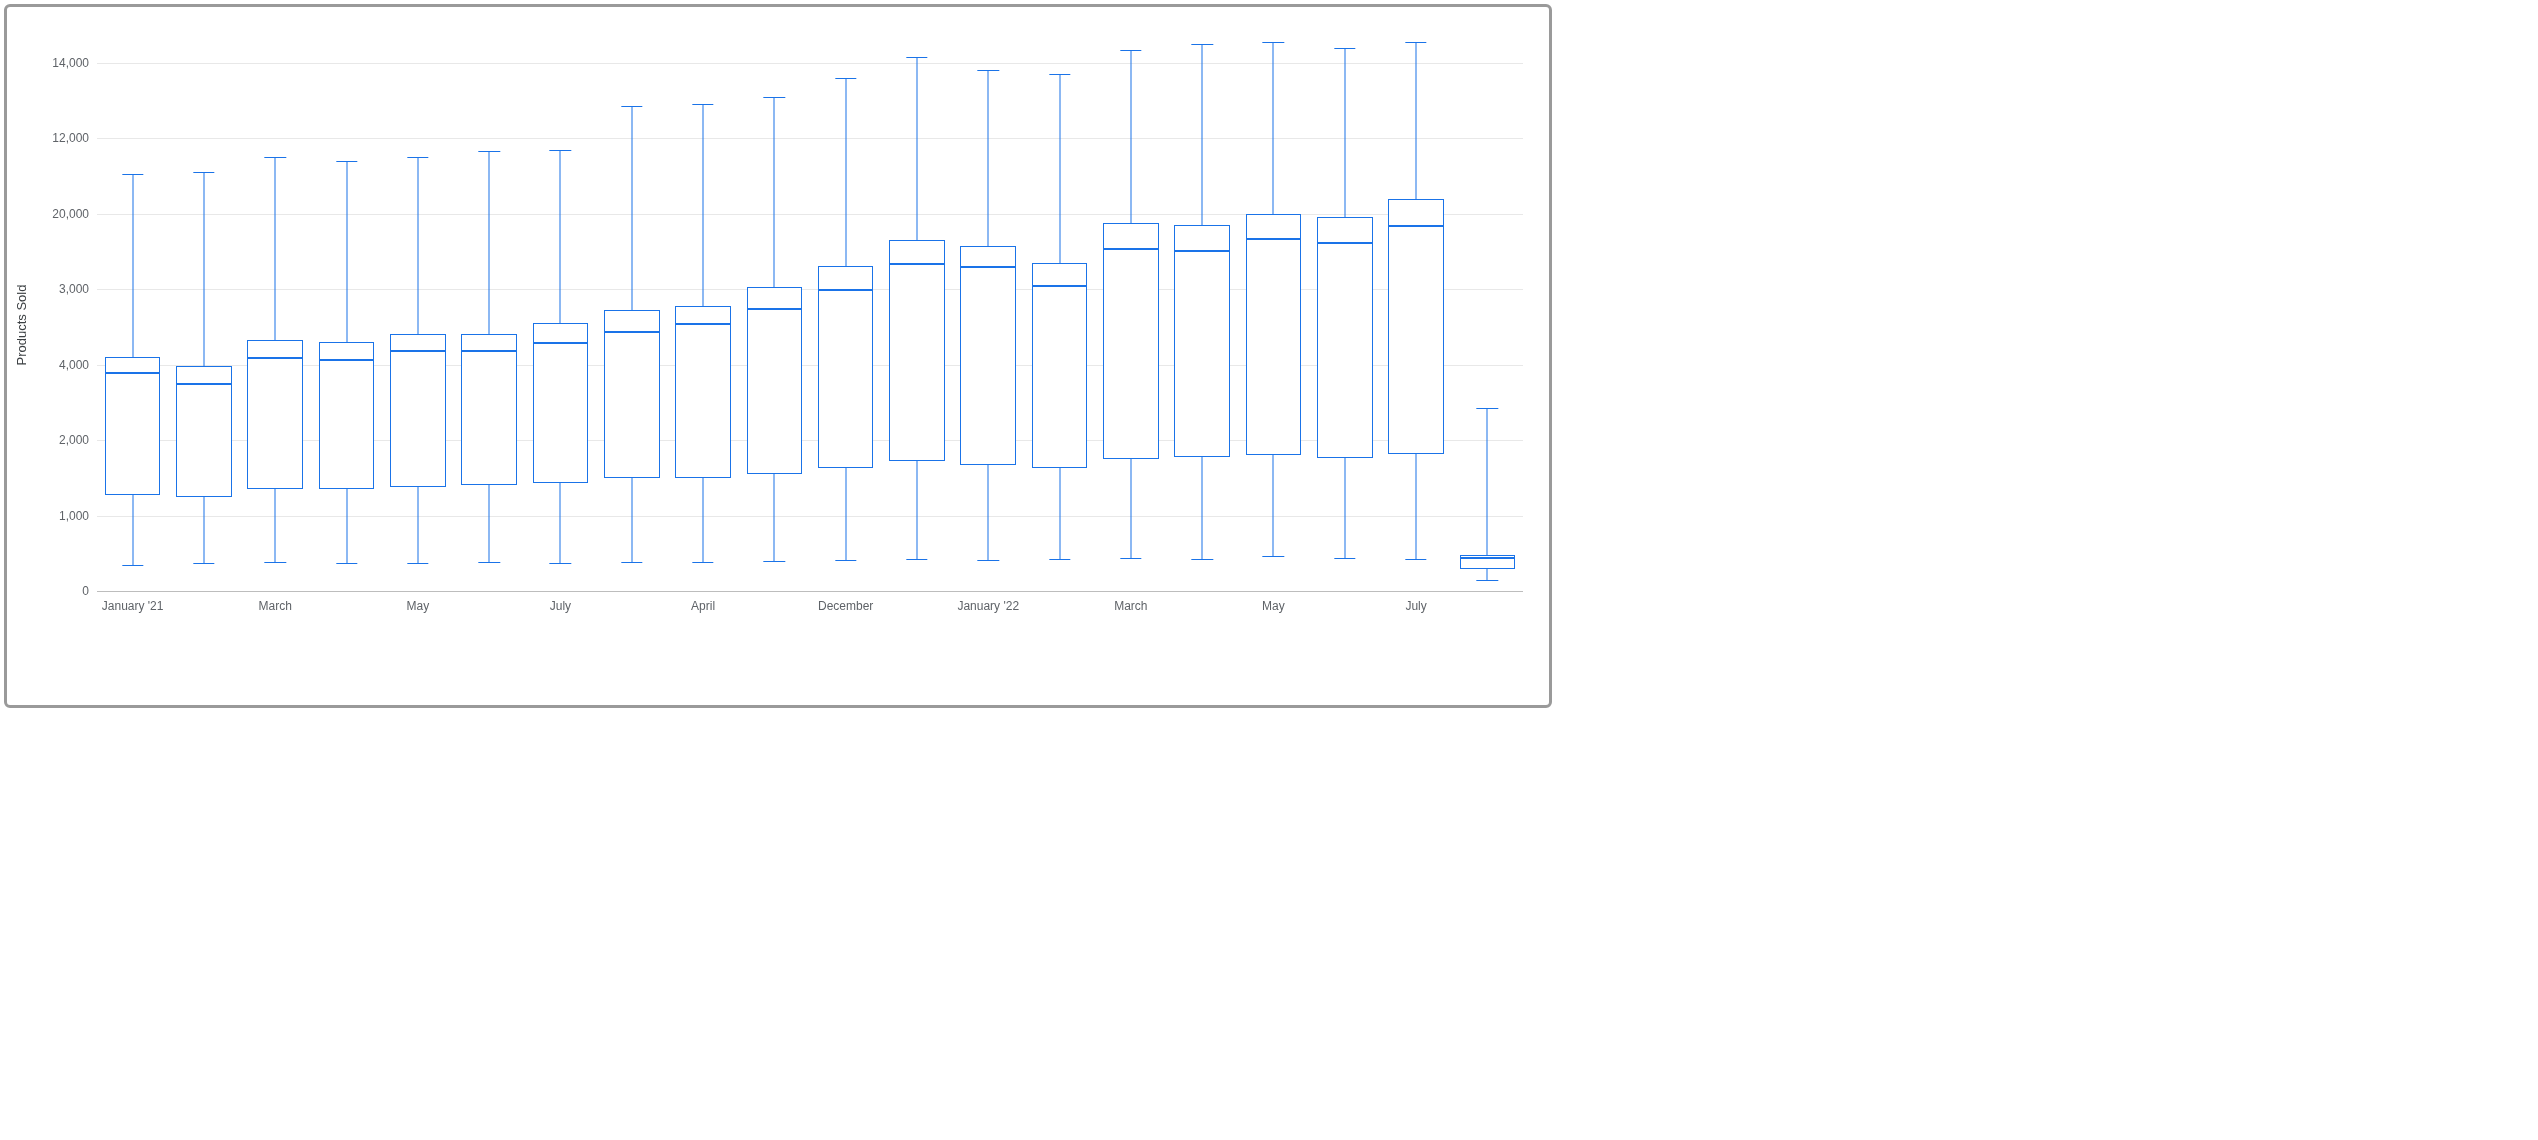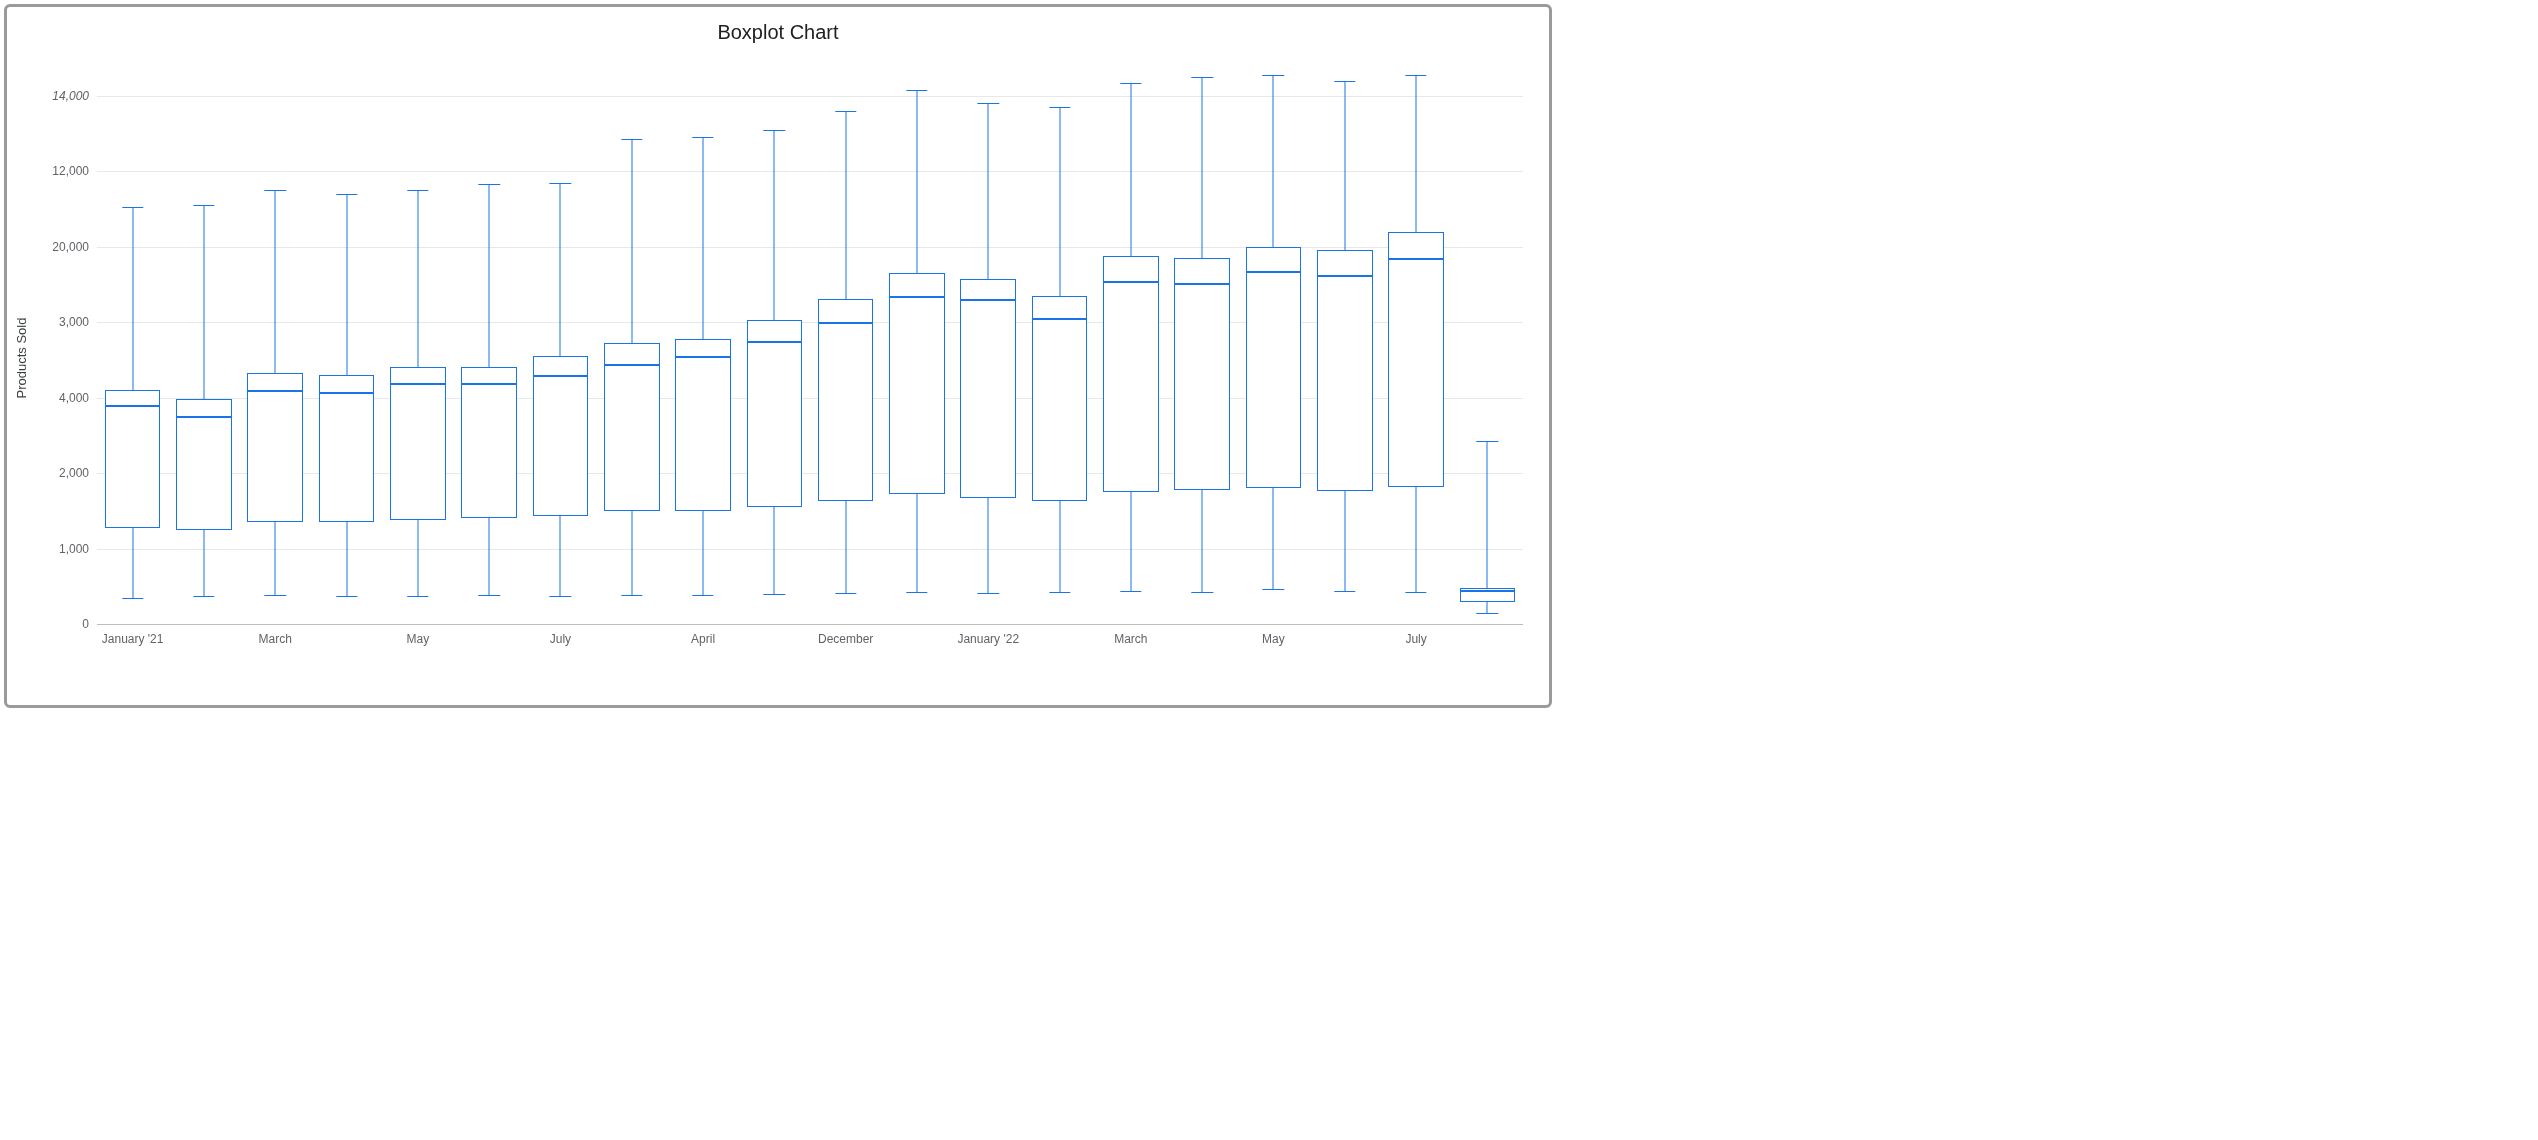--- a/index.html
+++ b/index.html
@@ -16,40 +16,39 @@
   .bp{position:absolute;top:0;bottom:0;}
   .whisker-v{position:absolute;left:50%;width:0;border-left:1.5px solid #1a73e8;transform:translateX(-50%);}
   .cap{position:absolute;left:50%;transform:translateX(-50%);height:0;border-top:1.5px solid #1a73e8;}
   .box{position:absolute;left:0;right:0;background:#fff;border:1.5px solid #1a73e8;box-sizing:border-box;}
   .median{position:absolute;left:0;right:0;height:0;border-top:2px solid #1a73e8;}
 </style>
 </head>
 <body>
 
 <div class="frame">
-  <div class="title">Boxplot Chart</div>
   <div class="chart-wrap">
     <div class="ylabel">Products Sold</div>
     <div class="plot" id="plot">
         <div class="grid-line baseline" style="top: 100%;"></div>
         <div class="ytick" style="top: 100%;">0</div>
         <div class="grid-line" style="top: 86.6667%;"></div>
         <div class="ytick" style="top: 86.6667%;">1,000</div>
         <div class="grid-line" style="top: 73.3333%;"></div>
         <div class="ytick" style="top: 73.3333%;">2,000</div>
         <div class="grid-line" style="top: 60%;"></div>
         <div class="ytick" style="top: 60%;">4,000</div>
         <div class="grid-line" style="top: 46.6667%;"></div>
         <div class="ytick" style="top: 46.6667%;">3,000</div>
         <div class="grid-line" style="top: 33.3333%;"></div>
         <div class="ytick" style="top: 33.3333%;">20,000</div>
         <div class="grid-line" style="top: 20%;"></div>
         <div class="ytick" style="top: 20%;">12,000</div>
         <div class="grid-line" style="top: 6.66667%;"></div>
-        <div class="ytick" style="top: 6.66667%; font-style: italic;">14,000</div>
+        <div class="ytick" style="top: 6.66667%;">14,000</div>
         <div class="xtick" style="left: 2.5%;">January '21</div>
         <div class="xtick" style="left: 12.5%;">March</div>
         <div class="xtick" style="left: 22.5%;">May</div>
         <div class="xtick" style="left: 32.5%;">July</div>
         <div class="xtick" style="left: 42.5%;">April</div>
         <div class="xtick" style="left: 52.5%;">December</div>
         <div class="xtick" style="left: 62.5%;">January '22</div>
         <div class="xtick" style="left: 72.5%;">March</div>
         <div class="xtick" style="left: 82.5%;">May</div>
         <div class="xtick" style="left: 92.5%;">July</div>

